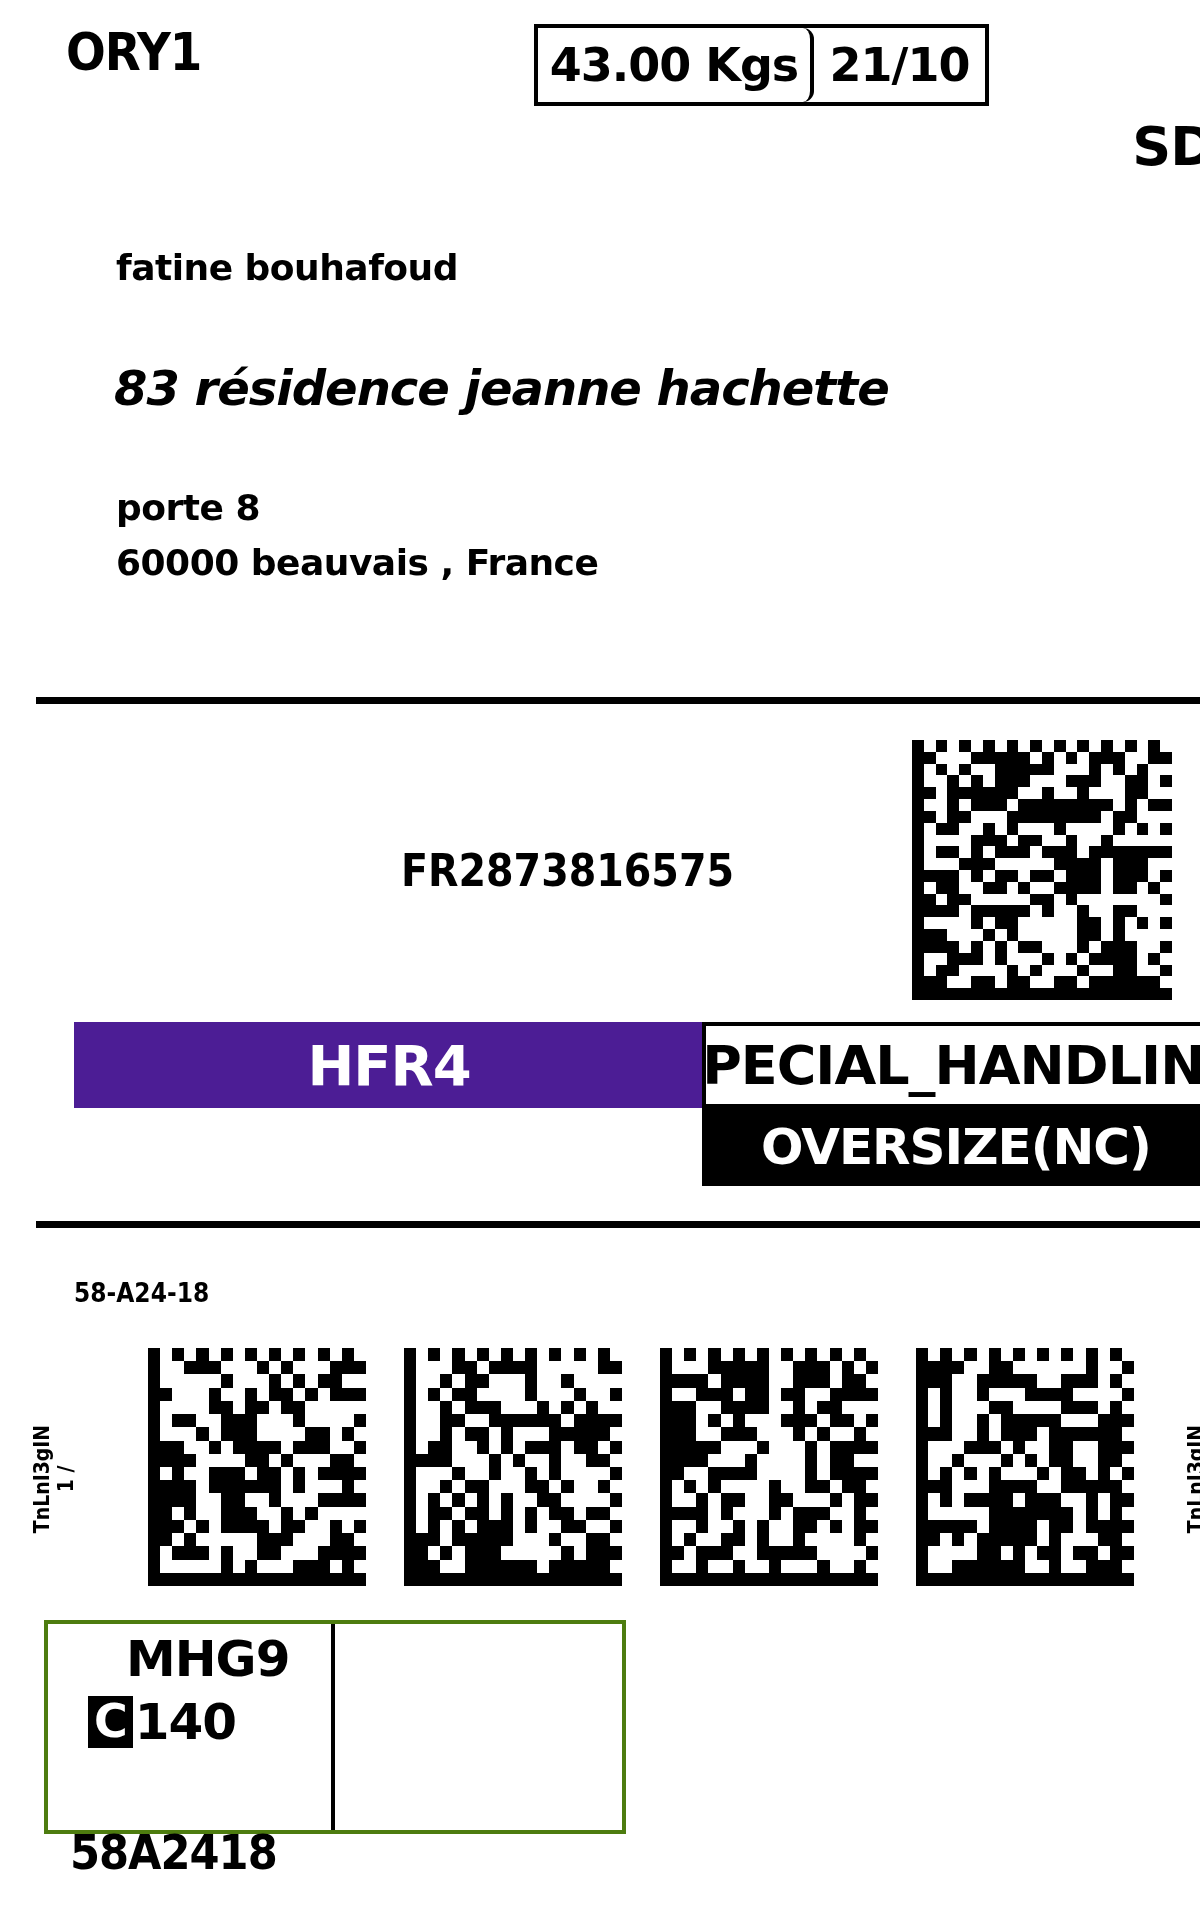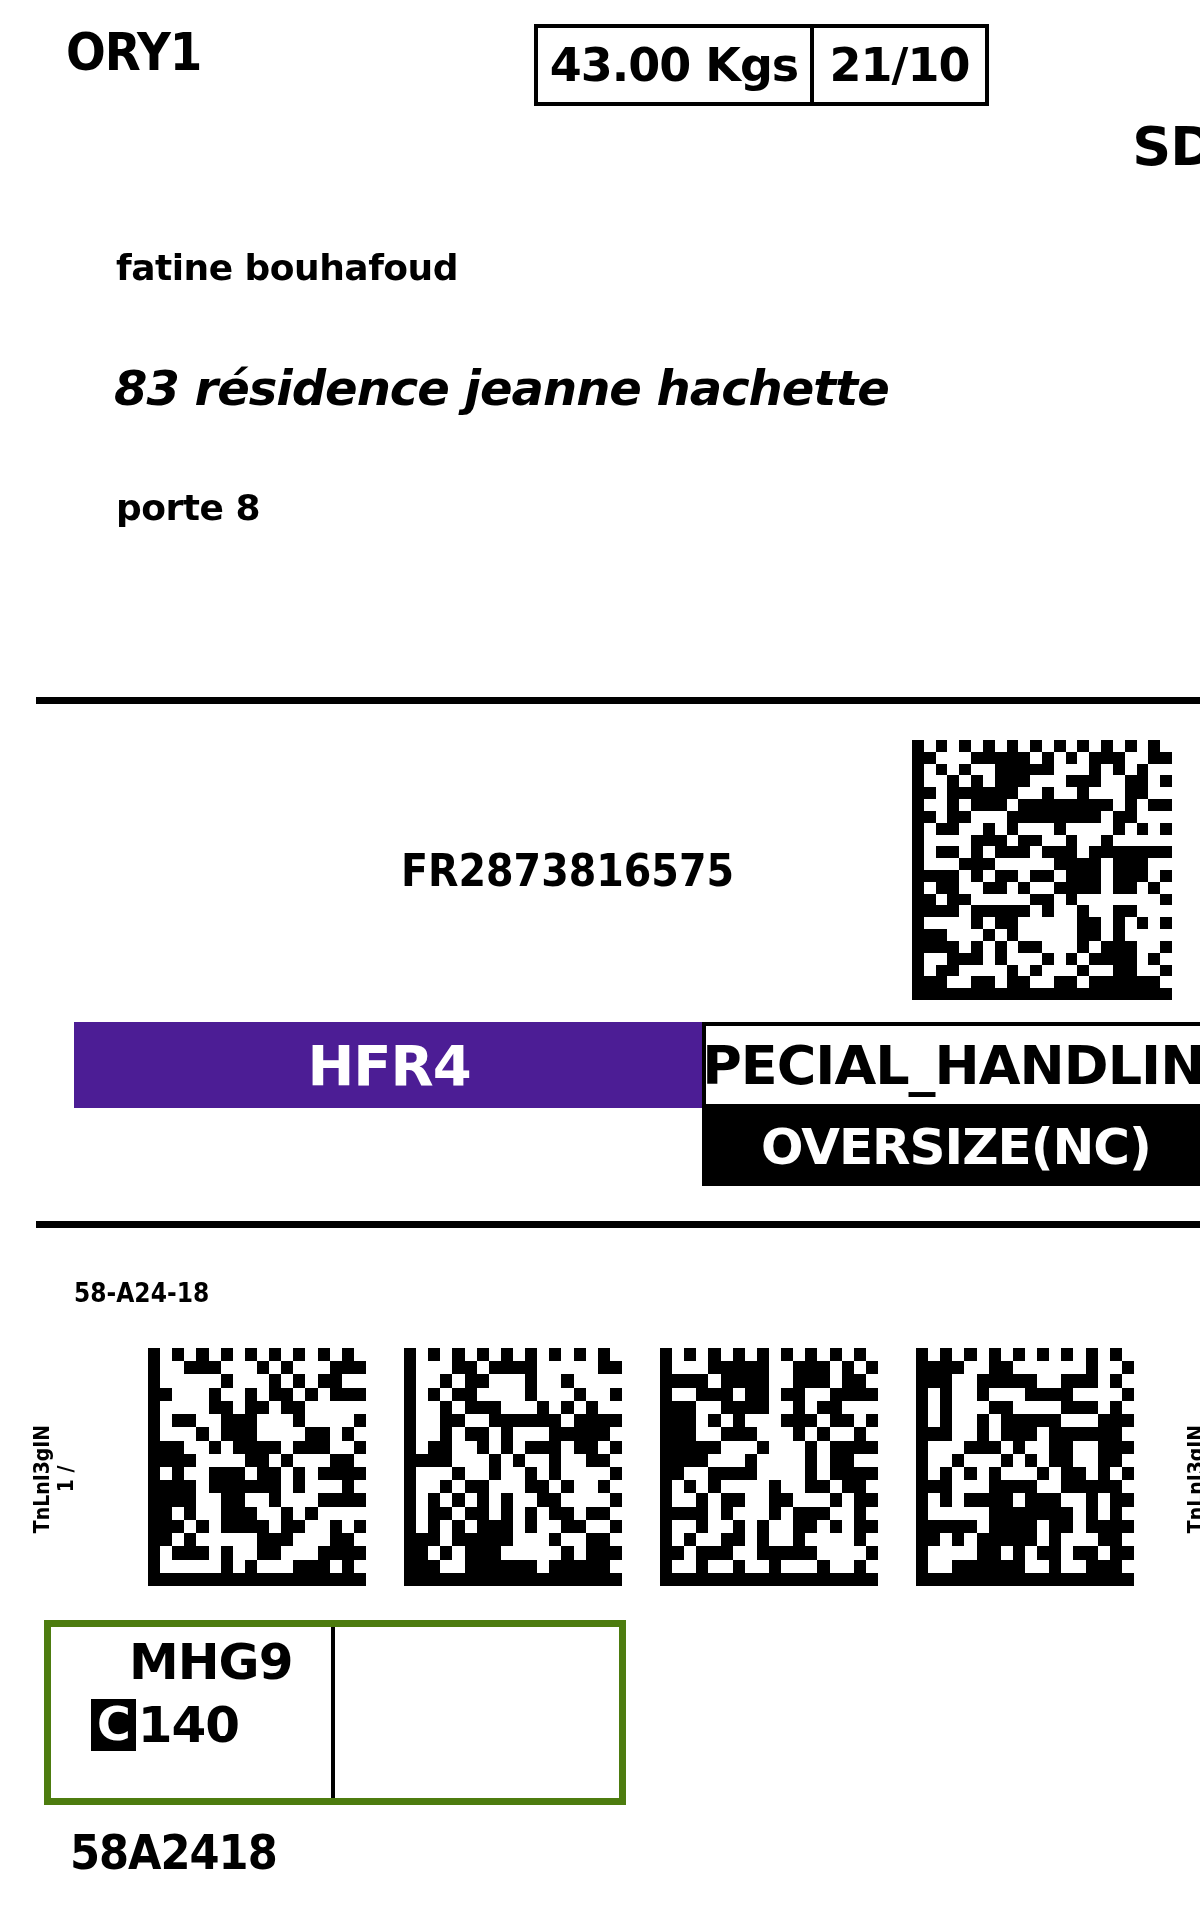--- a/index.html
+++ b/index.html
@@ -44,20 +44,21 @@
     display: flex;
     align-items: stretch;
   }
   .weight-box .cell {
     display: flex;
     align-items: center;
     justify-content: center;
     font-size: 46px;
     font-weight: bold;
     letter-spacing: -1px;
+    border-radius: 11px;
   }
   .weight-box .cell-weight {
     width: 272px;
     border-right: 4px solid #000;
   }
   .weight-box .cell-date {
     flex: 1;
   }
   .service-code {
     position: absolute;
@@ -232,22 +233,22 @@
     text-align: center;
     transform: rotate(-90deg);
   }
   .side-text .l2 { display: block; }
 
   .zone-table {
     position: absolute;
     left: 8px;
     top: 1620px;
     width: 582px;
-    height: 185px;
-    border: 7px solid #4d7c0f;
+    height: 214px;
+    border: 4px solid #4d7c0f;
     box-sizing: border-box;
     display: flex;
   }
   .zone-cell {
     width: 50%;
     position: relative;
     box-sizing: border-box;
   }
   .zone-cell.left { border-right: 4px solid #000; }
   .zone-top {
@@ -314,20 +315,21 @@
   <div class="weight-box">
     <div class="cell cell-weight">43.00 Kgs</div>
     <div class="cell cell-date">21/10</div>
   </div>
 
   <div class="service-code">SD</div>
 
   <div class="addr-name">fatine bouhafoud</div>
   <div class="addr-street">83 résidence jeanne hachette</div>
   <div class="addr-extra">porte 8</div>
+  <div class="addr-city">60000 beauvais , France</div>
 
   <div class="hr-thick hr-1"></div>
 
   <div class="tracking-number">FR2873816575</div>
 
   <div class="dm-main dm" id="dm-main" style="grid-template-columns: repeat(22, 1fr); grid-template-rows: repeat(22, 1fr);">
       <i class="on"></i>
       <i></i>
       <i class="on"></i>
       <i></i>

